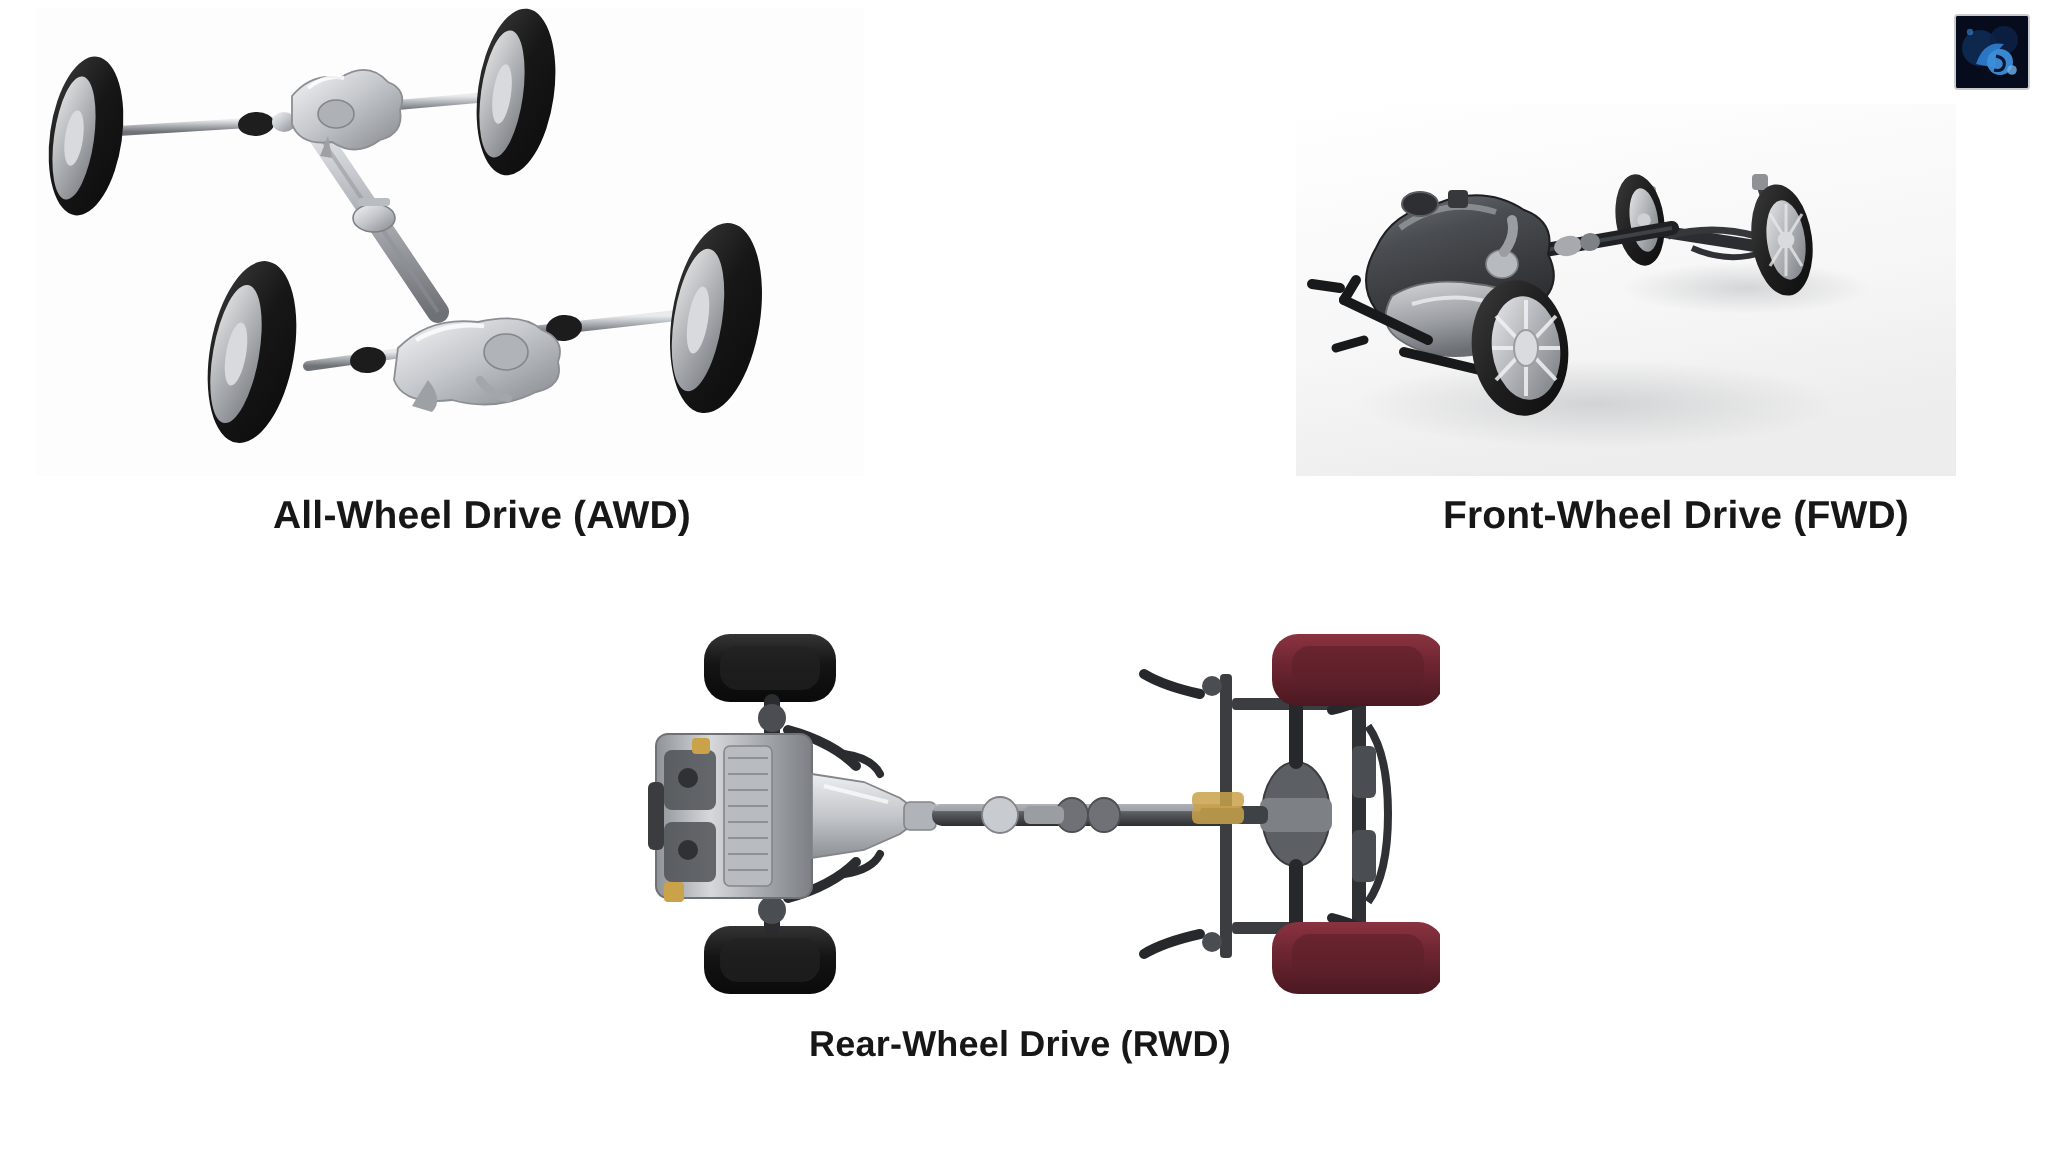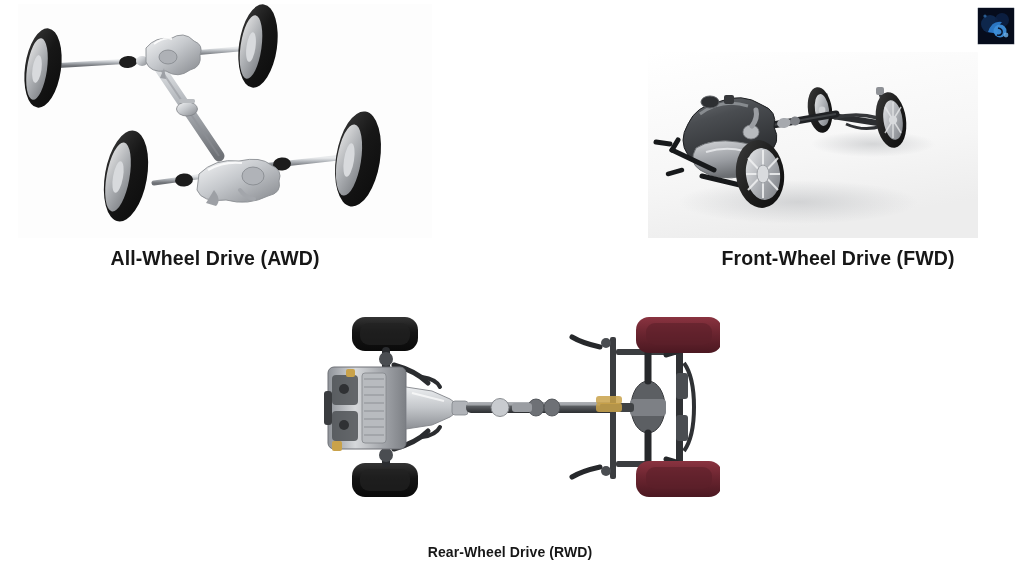--- a/index.html
+++ b/index.html
@@ -35,27 +35,27 @@
     width: 100%;
     text-align: center;
     font-weight: bold;
     color: #171717;
     letter-spacing: .1px;
     white-space: nowrap;
   }
 
   
   #panel-awd   { left: 18px;  top: 4px;   width: 414px; height: 234px; }
-  #cap-awd     { top: 247px;  left: 8px; width: 414px; font-size: 19.5px; }
+  #cap-awd     { top: 247px;  left: 34px; width: 414px; font-size: 19.5px; }
 
   #panel-fwd   { left: 648px; top: 52px;  width: 330px; height: 186px; }
   #cap-fwd     { top: 247px;  left: 648px;width: 380px; font-size: 19.5px; }
 
   #panel-rwd   { left: 300px; top: 303px; width: 420px; height: 208px; }
-  #cap-rwd     { top: 544px;  left: 300px;width: 420px; font-size: 14px; }
+  #cap-rwd     { top: 512px;  left: 300px;width: 420px; font-size: 18px; }
 
   
   .svgfig { display: block; width: 100%; height: 100%; }
 
   
   #logo-watermark {
     position: absolute;
     right: 9px;
     top: 7px;
     width: 36px;

